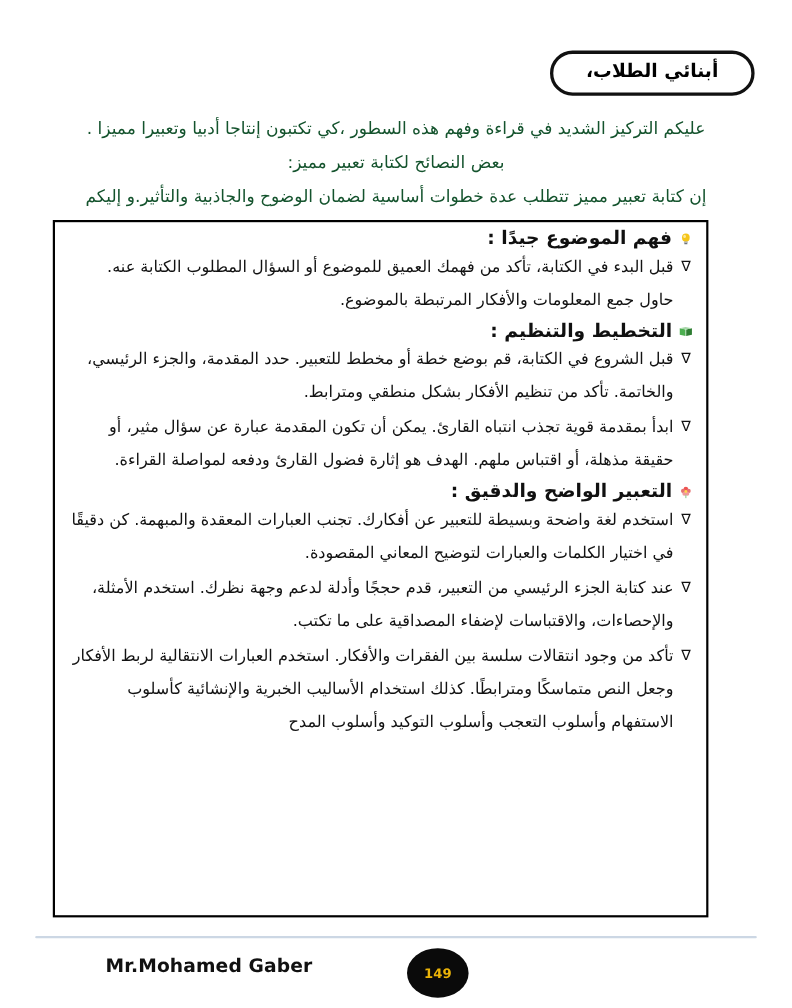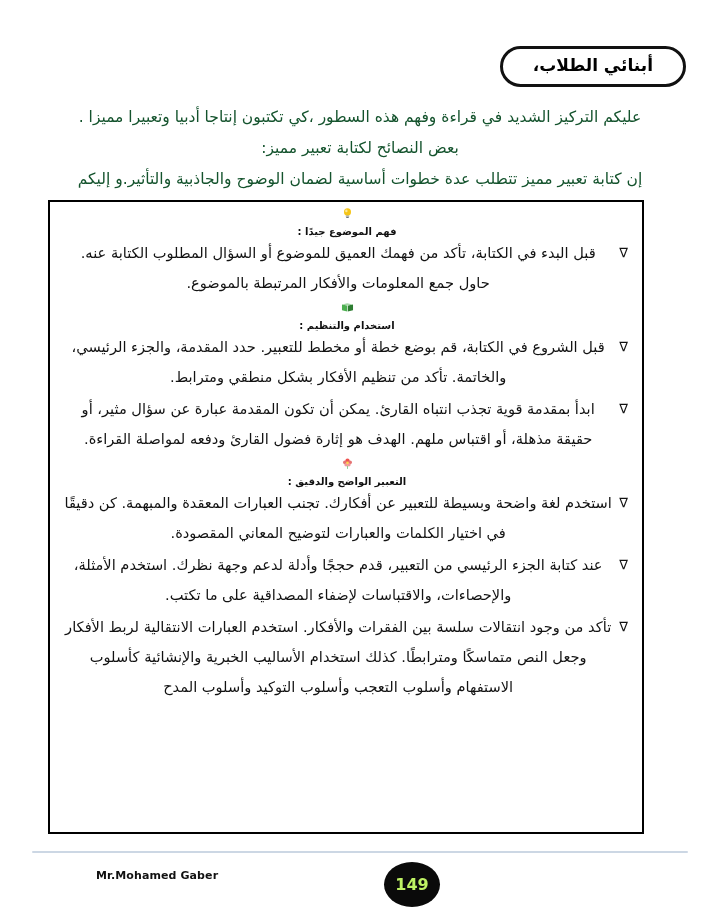--- a/index.html
+++ b/index.html
@@ -74,25 +74,25 @@
     overflow: hidden;
     direction: rtl;
     background: #ffffff;
   }
   .tips-inner {
     padding: 2px 12px 0 14px;
   }
 
   .tip-head {
     display: flex;
-    flex-direction: column;
+    flex-direction: row;
     align-items: center;
     justify-content: flex-start;
     gap: 6px;
-    font-size: 10px;
+    font-size: 17px;
     font-weight: bold;
     color: #101010;
     margin: 3px 0 1px 0;
     direction: rtl;
   }
   .tip-head .h-text {
     letter-spacing: -0.2px;
     white-space: nowrap;
   }
   .ic {
@@ -116,21 +116,20 @@
   }
   .bullet {
     flex: 0 0 auto;
     font-size: 13px;
     line-height: 30px;
     padding: 0 2px 0 7px;
     color: #111111;
   }
   .tip-text {
     flex: 1 1 auto;
-    text-align: center;
   }
 
   
   .footer-rule {
     position: absolute;
     left: 32px;
     right: 32px;
     top: 851px;
     height: 2px;
     background: #ccd7e4;
@@ -141,38 +140,38 @@
     left: 0;
     top: 862px;
     width: 720px;
     height: 54px;
     direction: ltr;
   }
   .author {
     position: absolute;
     left: 96px;
     top: 7px;
-    font-size: 11px;
+    font-size: 17px;
     font-weight: bold;
     color: #111111;
     letter-spacing: 0.1px;
   }
   .page-badge {
     position: absolute;
-    left: 384px;
+    left: 370px;
     top: 0px;
     width: 56px;
     height: 45px;
     border-radius: 50%;
     background: #0a0a0a;
-    color: #bef264;
+    color: #eab308;
     display: flex;
     align-items: center;
     justify-content: center;
-    font-size: 16px;
+    font-size: 12px;
     font-weight: bold;
   }
 </style>
 </head>
 <body>
 
 <div class="page">
 
   <div class="title-row">
     <div class="title-pill">أبنائي الطلاب،</div>
@@ -204,21 +203,21 @@
       </div>
 
       <div class="tip-head">
         <span class="ic">
           <svg width="13" height="13" viewBox="0 0 16 16">
             <path d="M1.2 4.2 L7.6 5.6 L7.6 13 L1.2 11.4 Z" fill="#4caf50"></path>
             <path d="M14.8 4.2 L8.4 5.6 L8.4 13 L14.8 11.4 Z" fill="#2e7d32"></path>
             <path d="M1.2 4.2 L7.6 2.8 L14.8 4.2 L8 5.6 Z" fill="#a5d6a7"></path>
           </svg>
         </span>
-        <span class="h-text">استخدام والتنظيم :</span>
+        <span class="h-text">التخطيط والتنظيم :</span>
       </div>
       <div class="tip-body">
         <span class="bullet">∇</span>
         <span class="tip-text">قبل الشروع في الكتابة، قم بوضع خطة أو مخطط للتعبير. حدد المقدمة، والجزء الرئيسي، والخاتمة. تأكد من تنظيم الأفكار بشكل منطقي ومترابط.</span>
       </div>
 
       <div class="tip-body">
         <span class="bullet">∇</span>
         <span class="tip-text">ابدأ بمقدمة قوية تجذب انتباه القارئ. يمكن أن تكون المقدمة عبارة عن سؤال مثير، أو حقيقة مذهلة، أو اقتباس ملهم.  الهدف هو إثارة فضول القارئ ودفعه لمواصلة القراءة.</span>
       </div>

